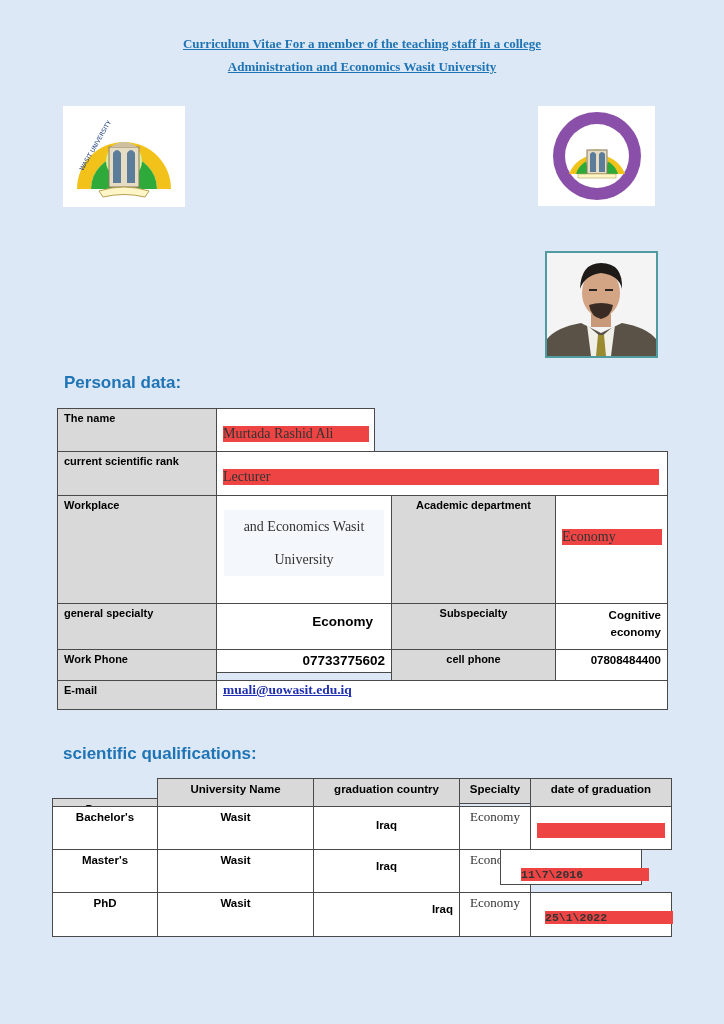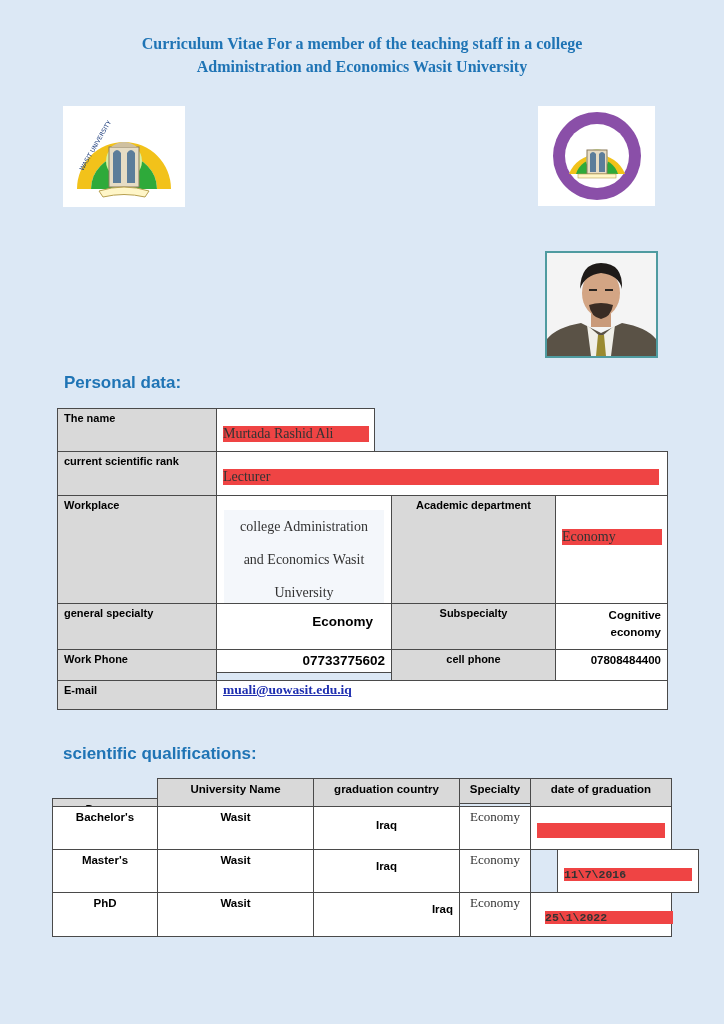--- a/index.html
+++ b/index.html
@@ -7,22 +7,23 @@
     width: 724px; height: 1024px; overflow: hidden;
     background: #dce8f5;
     font-family: "DejaVu Sans", sans-serif;
     position: relative;
     color: #000;
   }
   .title {
     position: absolute; left: 0; top: 32px; width: 724px;
     text-align: center;
     font-family: "Liberation Serif", serif;
-    font-weight: bold; font-size: 16px; line-height: 23px;
+    font-weight: bold; font-size: 13px; line-height: 23px;
     color: #1f74b5;
+    text-decoration: underline;
   }
   .logo {
     position: absolute; background: #fff;
     display: flex; align-items: center; justify-content: center;
   }
   .logo-left { left: 63px; top: 106px; width: 122px; height: 101px; }
   .logo-right { left: 538px; top: 106px; width: 117px; height: 100px; }
   .photo {
     position: absolute; left: 545px; top: 251px; width: 113px; height: 107px;
     border: 2px solid #4f9ba0; box-sizing: border-box; background: #f2f2f2;
@@ -116,21 +117,20 @@
 </div>
 
 <div class="cell lbl" style="left:57px; top:451px; width:160px; height:45px;">current scientific rank</div>
 <div class="cell" style="left:216px; top:451px; width:452px; height:45px; padding:17px 0 0 6px;">
   <span class="serif hl" style="width:436px;">Lecturer</span>
 </div>
 
 <div class="cell lbl" style="left:57px; top:495px; width:160px; height:109px;">Workplace</div>
 <div class="cell" style="left:216px; top:495px; width:176px; height:109px; text-align:center; padding-top:14px;">
   <div class="serif hl" style="width:160px; line-height:33px; background:#f4f7fb;">
-    <div>college Administration</div>
     <div>and Economics Wasit</div>
     <div>University</div>
   </div>
 </div>
 <div class="cell lbl c" style="left:391px; top:495px; width:165px; height:109px;">Academic department</div>
 <div class="cell" style="left:555px; top:495px; width:113px; height:109px; padding:33px 0 0 6px;">
   <span class="serif hl" style="width:100px;">Economy</span>
 </div>
 
 <div class="cell lbl" style="left:57px; top:603px; width:160px; height:47px;">general specialty</div>
@@ -169,21 +169,21 @@
     <div class="cell" style="left:530px; top:806px; width:142px; height:44px; padding:16px 4px 0 6px;">
       <span class="mono hl" style="width:128px; height:15px;"></span>
     </div>
   </div>
 
   <div>
     <div class="cell td" style="left:52px; top:849px; width:106px; height:44px;">Master's</div>
     <div class="cell td" style="left:157px; top:849px; width:157px; height:44px;">Wasit</div>
     <div class="cell td" style="left:313px; top:849px; width:147px; height:44px; padding-top:10px;">Iraq</div>
     <div class="cell serif" style="left:459px; top:849px; width:72px; height:44px; text-align:center; padding-top:2px; font-size:13px;">Economy</div>
-    <div class="cell" style="left:557px; top:849px; width:142px; height:44px; padding:18px 4px 0 6px;">
+    <div class="cell" style="left:500px; top:849px; width:142px; height:36px; padding:18px 4px 0 20px;">
       <span class="mono hl" style="width:128px;">11\7\2016</span>
     </div>
   </div>
 
   <div>
     <div class="cell td" style="left:52px; top:892px; width:106px; height:45px;">PhD</div>
     <div class="cell td" style="left:157px; top:892px; width:157px; height:45px;">Wasit</div>
     <div class="cell td" style="left:313px; top:892px; width:147px; height:45px; text-align:right; padding:10px 6px 0 0;">Iraq</div>
     <div class="cell serif" style="left:459px; top:892px; width:72px; height:45px; text-align:center; padding-top:2px; font-size:13px;">Economy</div>
     <div class="cell" style="left:530px; top:892px; width:142px; height:45px; padding:18px 4px 0 14px;">

